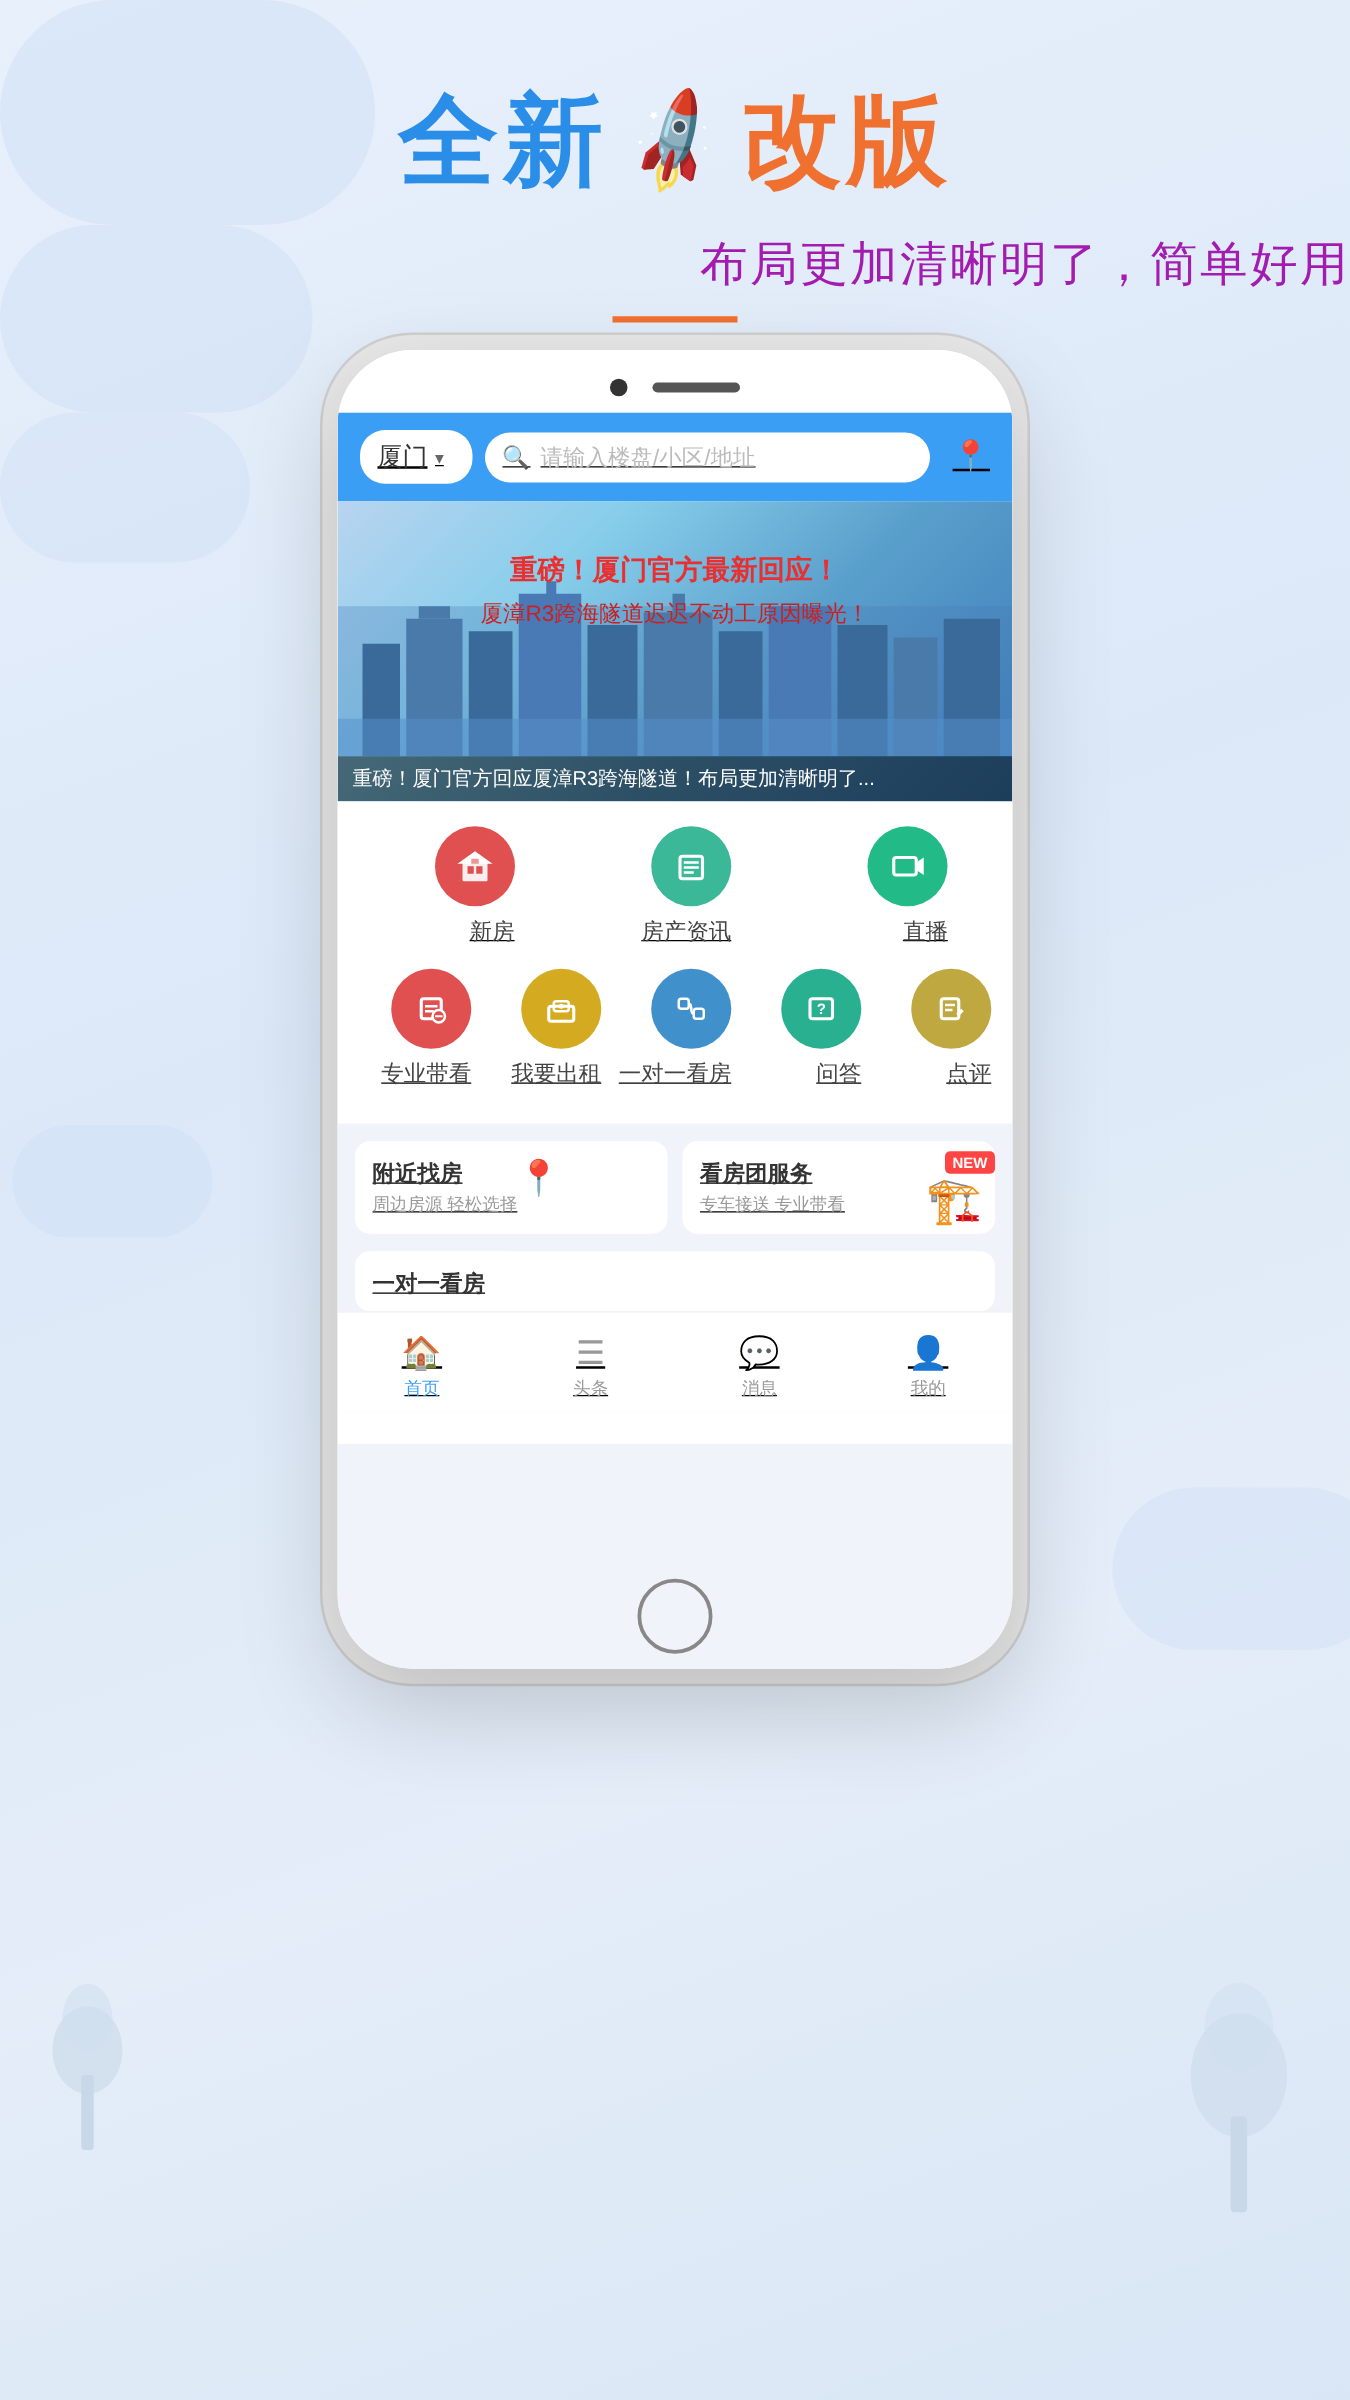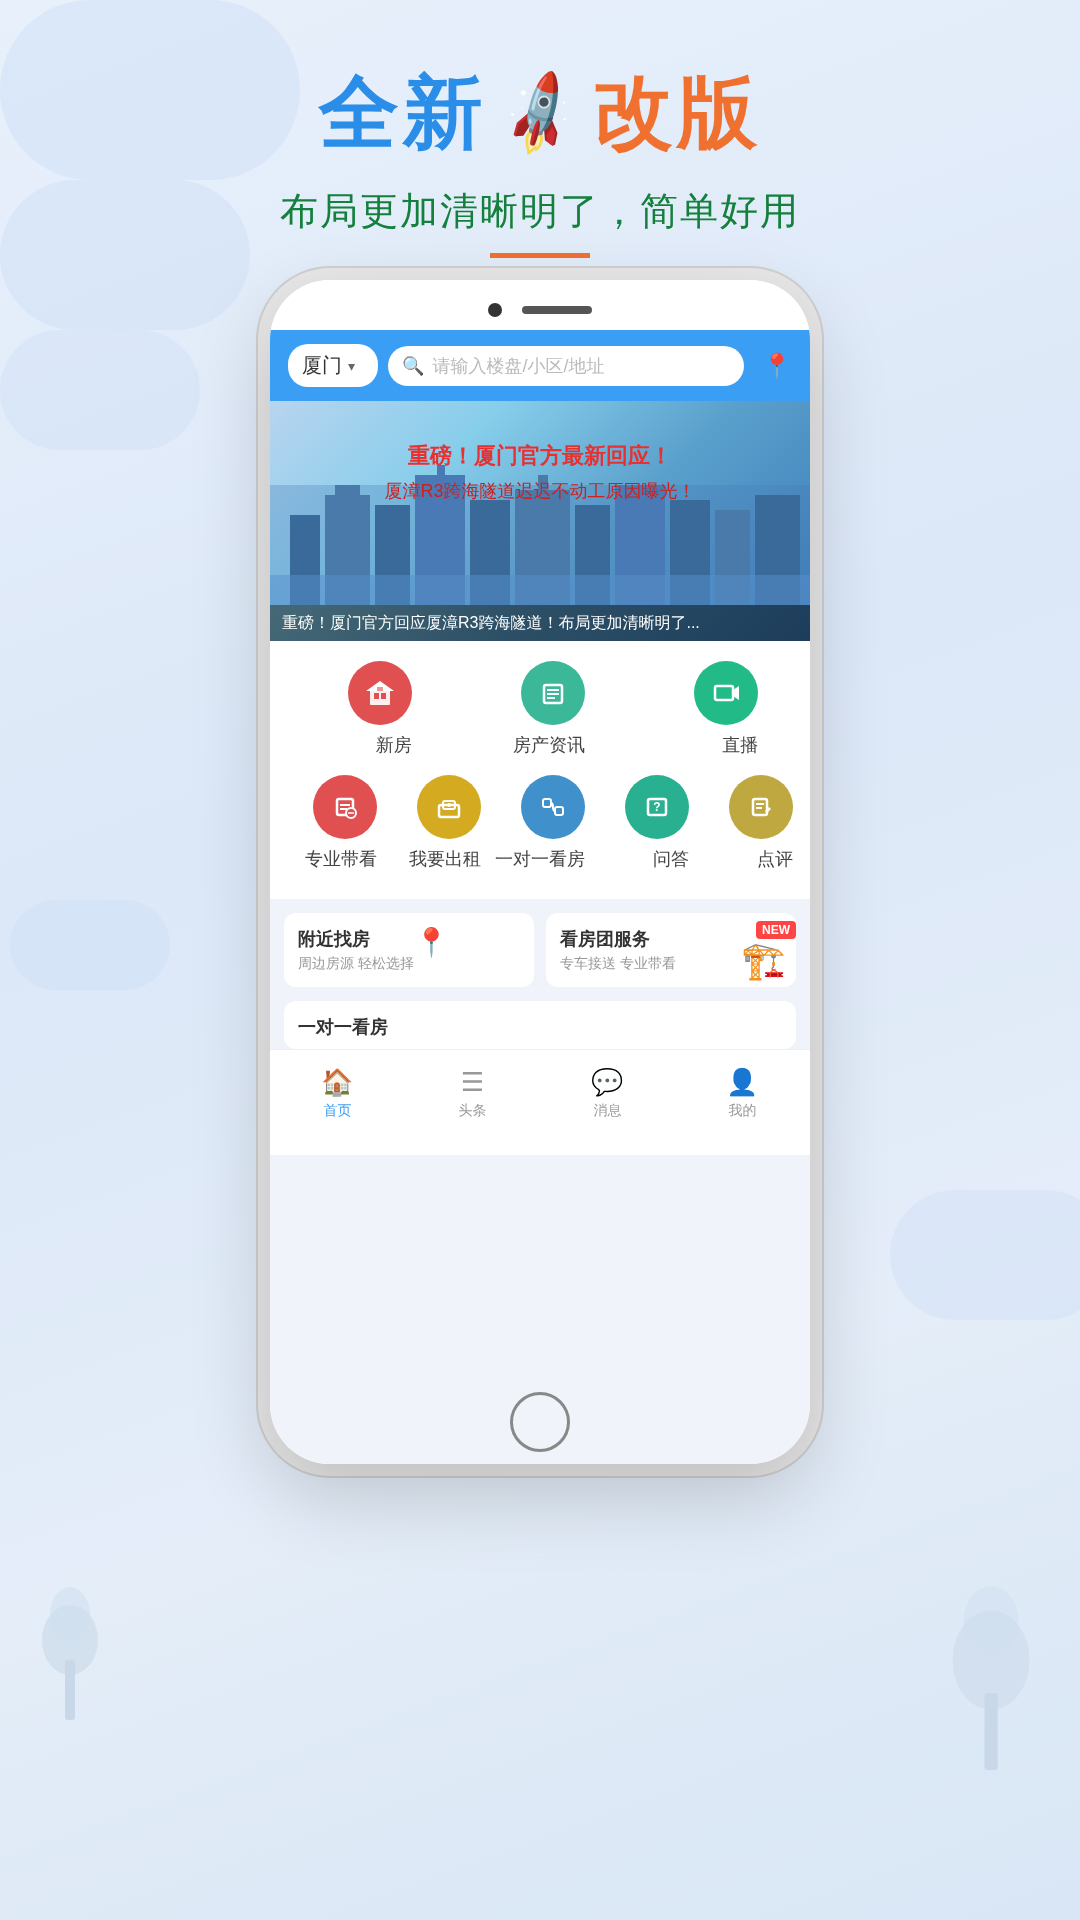--- a/index.html
+++ b/index.html
@@ -39,21 +39,21 @@
       position: absolute;
       right: 30px; bottom: 200px;
       width: 100px; height: 200px;
     }
 
     
     .header-area {
       position: absolute;
       top: 60px;
       left: 0; right: 0;
-      text-align: center;
+      text-align: right;
       z-index: 10;
     }
     .header-title-row {
       display: flex;
       align-items: center;
       justify-content: center;
       gap: 16px;
       margin-bottom: 18px;
     }
     .header-title-blue {
@@ -68,44 +68,45 @@
       color: #f07030;
       letter-spacing: 4px;
     }
     .rocket-icon {
       font-size: 60px;
       transform: rotate(-30deg);
       display: inline-block;
     }
     .header-subtitle {
       font-size: 38px;
-      color: #15803d;
+      color: #a21caf;
       letter-spacing: 2px;
       margin-bottom: 16px;
     }
     .header-underline {
       width: 100px;
       height: 5px;
       background: #f07030;
       margin: 0 auto;
     }
 
     
     .phone-container {
       position: absolute;
       top: 280px;
       left: 50%;
       transform: translateX(-50%);
       width: 540px;
-      height: 1184px;
+      height: 1055px;
       background: #fff;
       border-radius: 60px;
       box-shadow: 0 30px 80px rgba(0,0,0,0.18), 0 0 0 12px #e8e8e8, 0 0 0 14px #d0d0d0;
       overflow: hidden;
       z-index: 20;
+      text-decoration: underline;
     }
     .phone-notch-area {
       height: 50px;
       background: #fff;
       display: flex;
       align-items: center;
       justify-content: center;
       gap: 20px;
       padding-top: 10px;
     }

